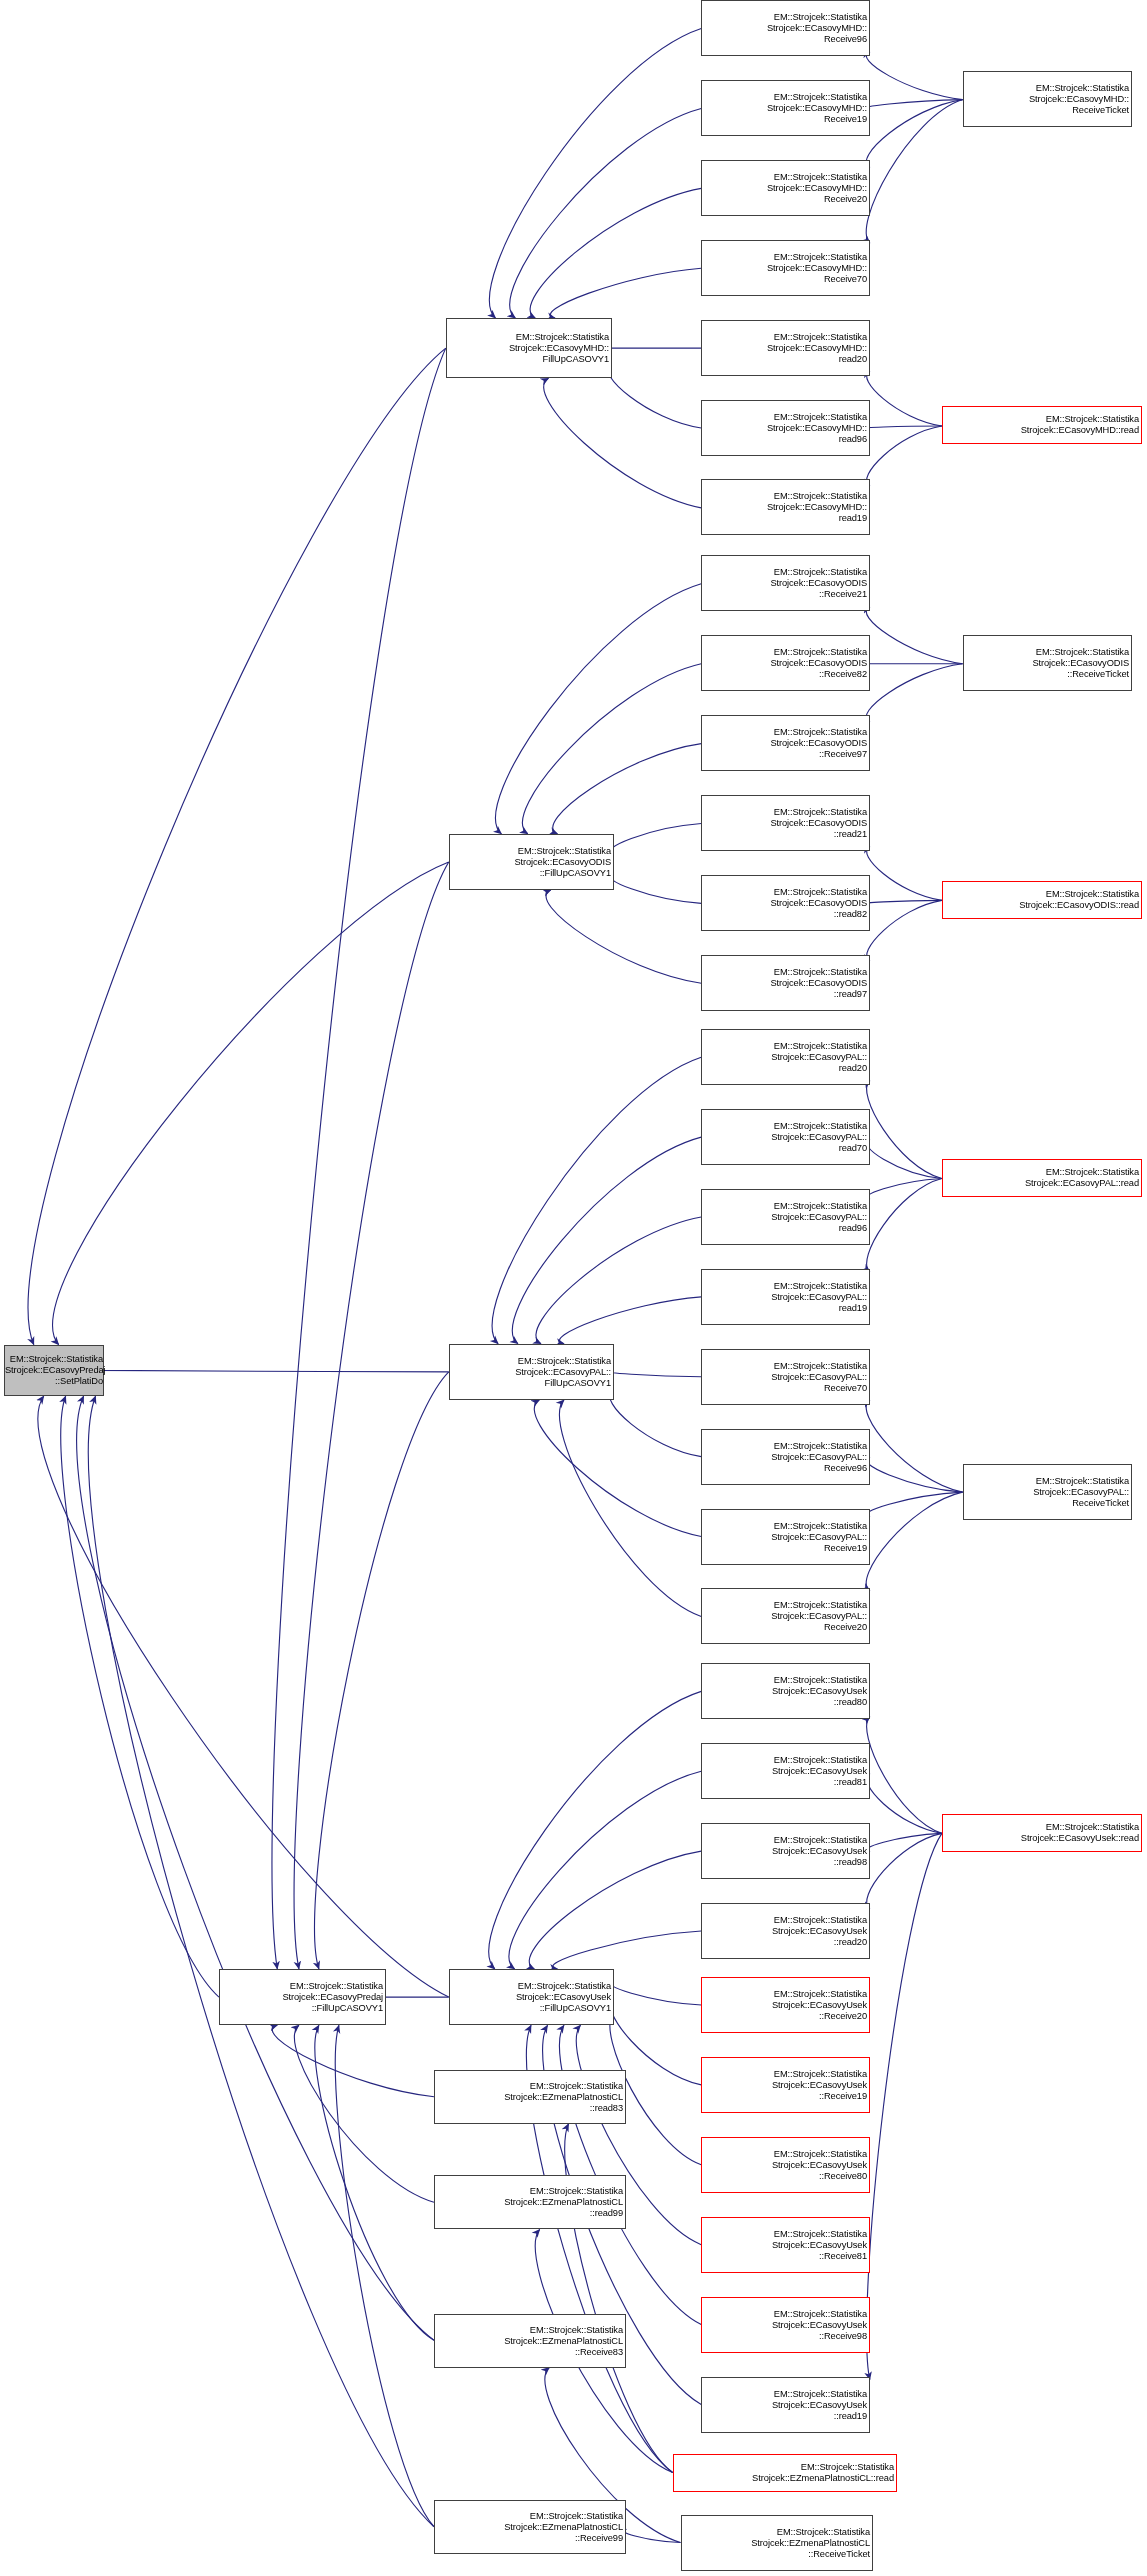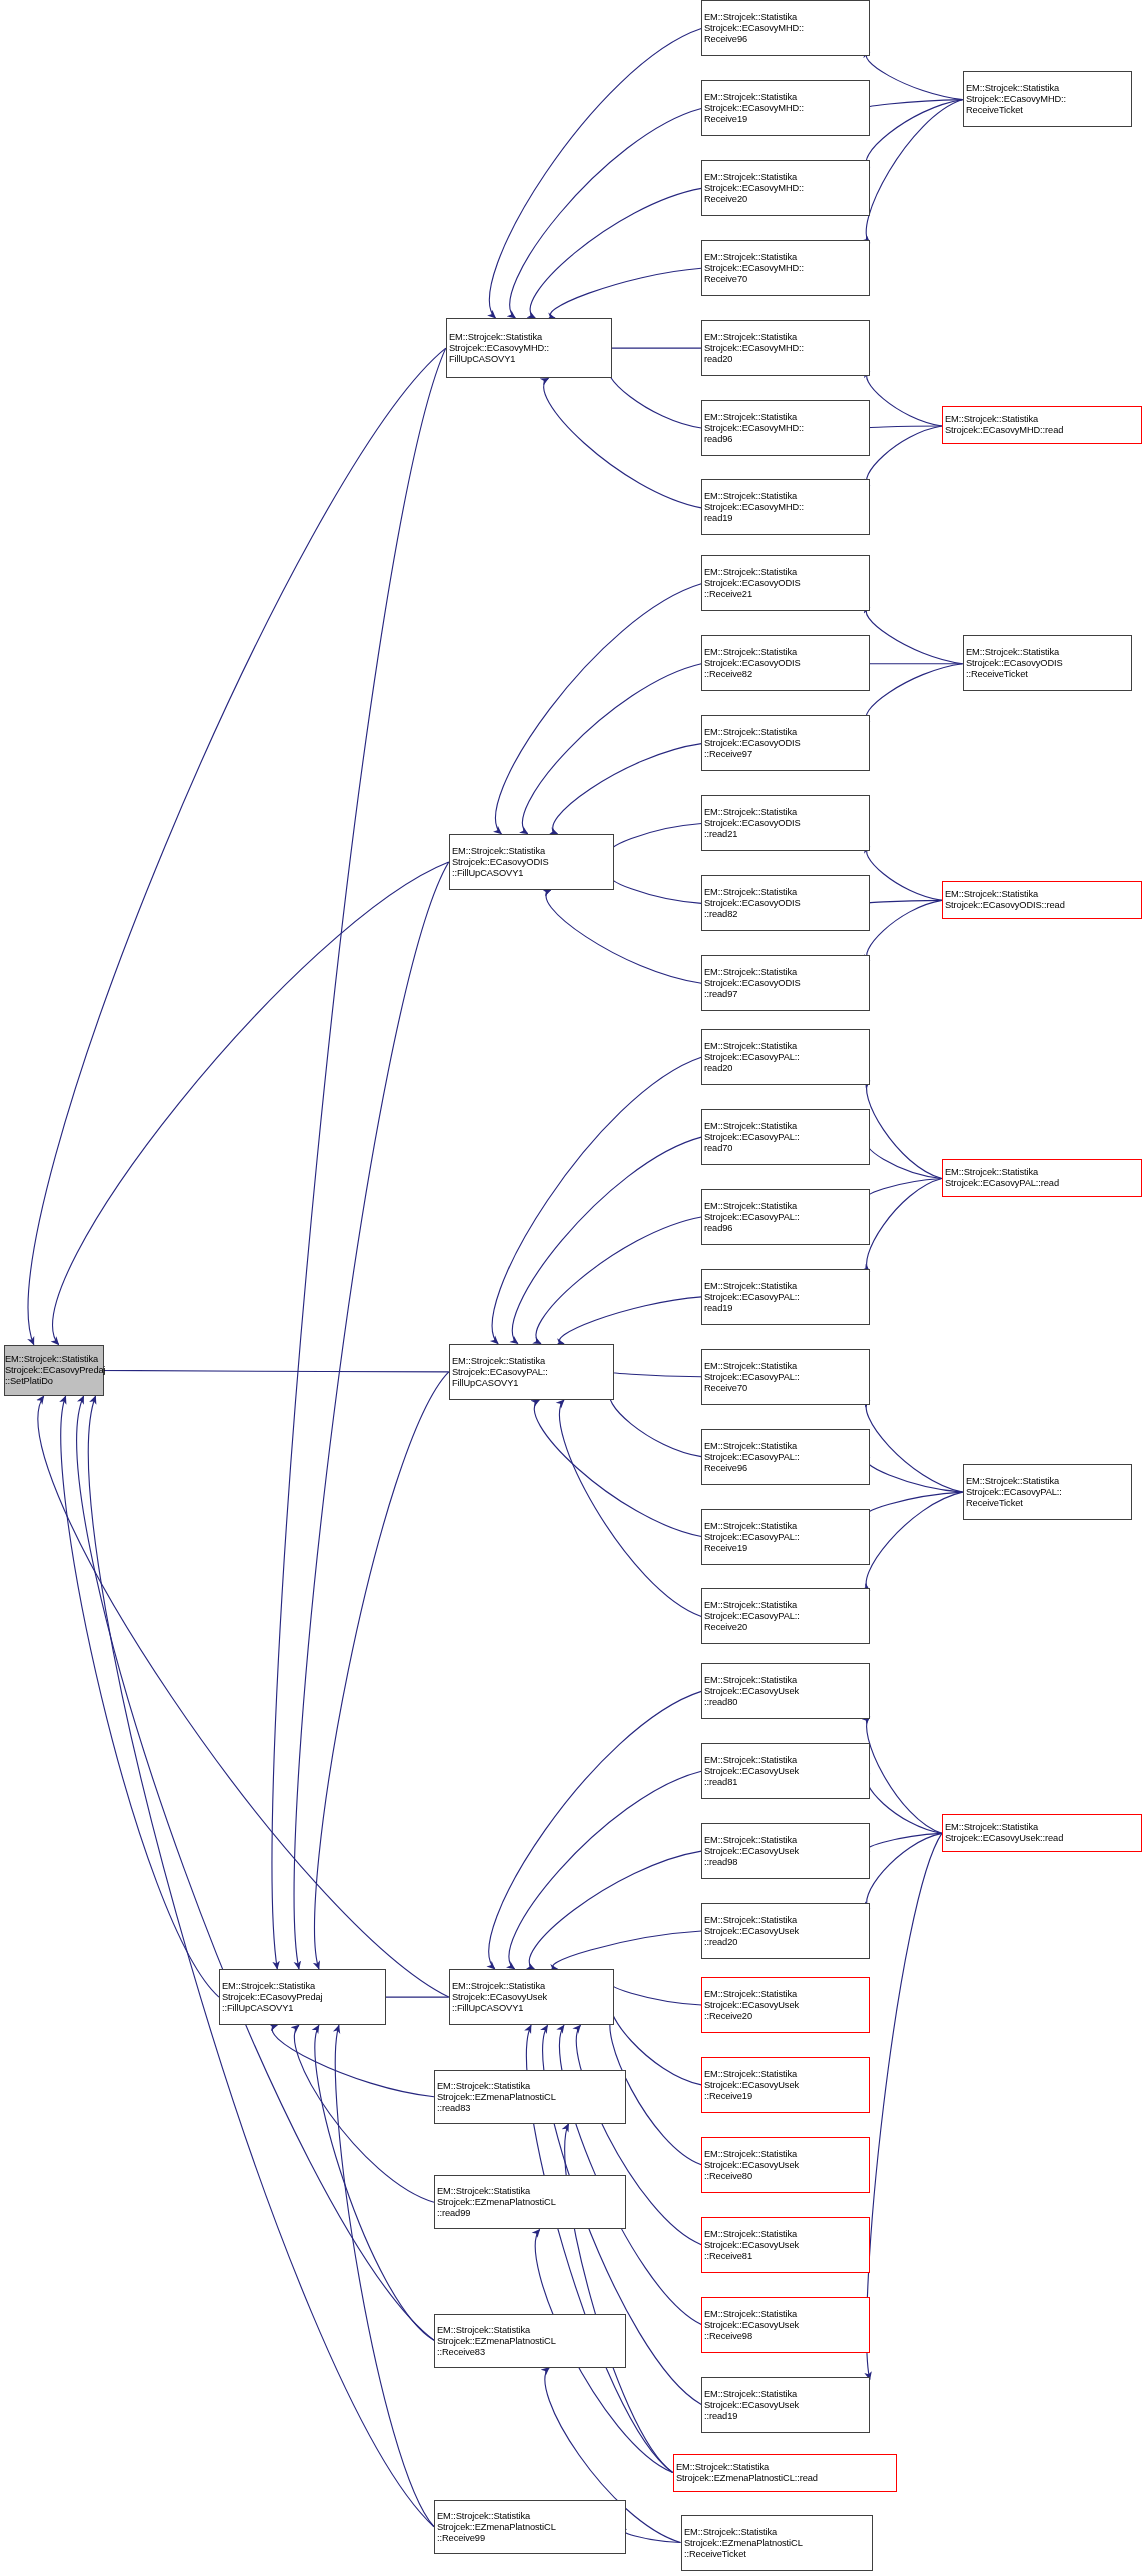--- a/index.html
+++ b/index.html
@@ -13,21 +13,21 @@
   }
   #edges{position:absolute;left:0;top:0;width:1147px;height:2576px;}
   .node{
     position:absolute;
     box-sizing:border-box;
     border:1px solid #404040;
     background:#ffffff;
     color:#000000;
     font-size:9.3px;
     line-height:11px;
-    text-align:left;
+    text-align:right;
     display:flex;
     align-items:center;
     justify-content:center;
     white-space:pre-line;
     letter-spacing:-0.1px;
     z-index:5;
   }
   .node.red{border:1px solid #ff0000;}
   .node.root{background:#bfbfbf;border:1px solid #404040;}
   .node span{display:block;width:100%;padding:0 2px;}

